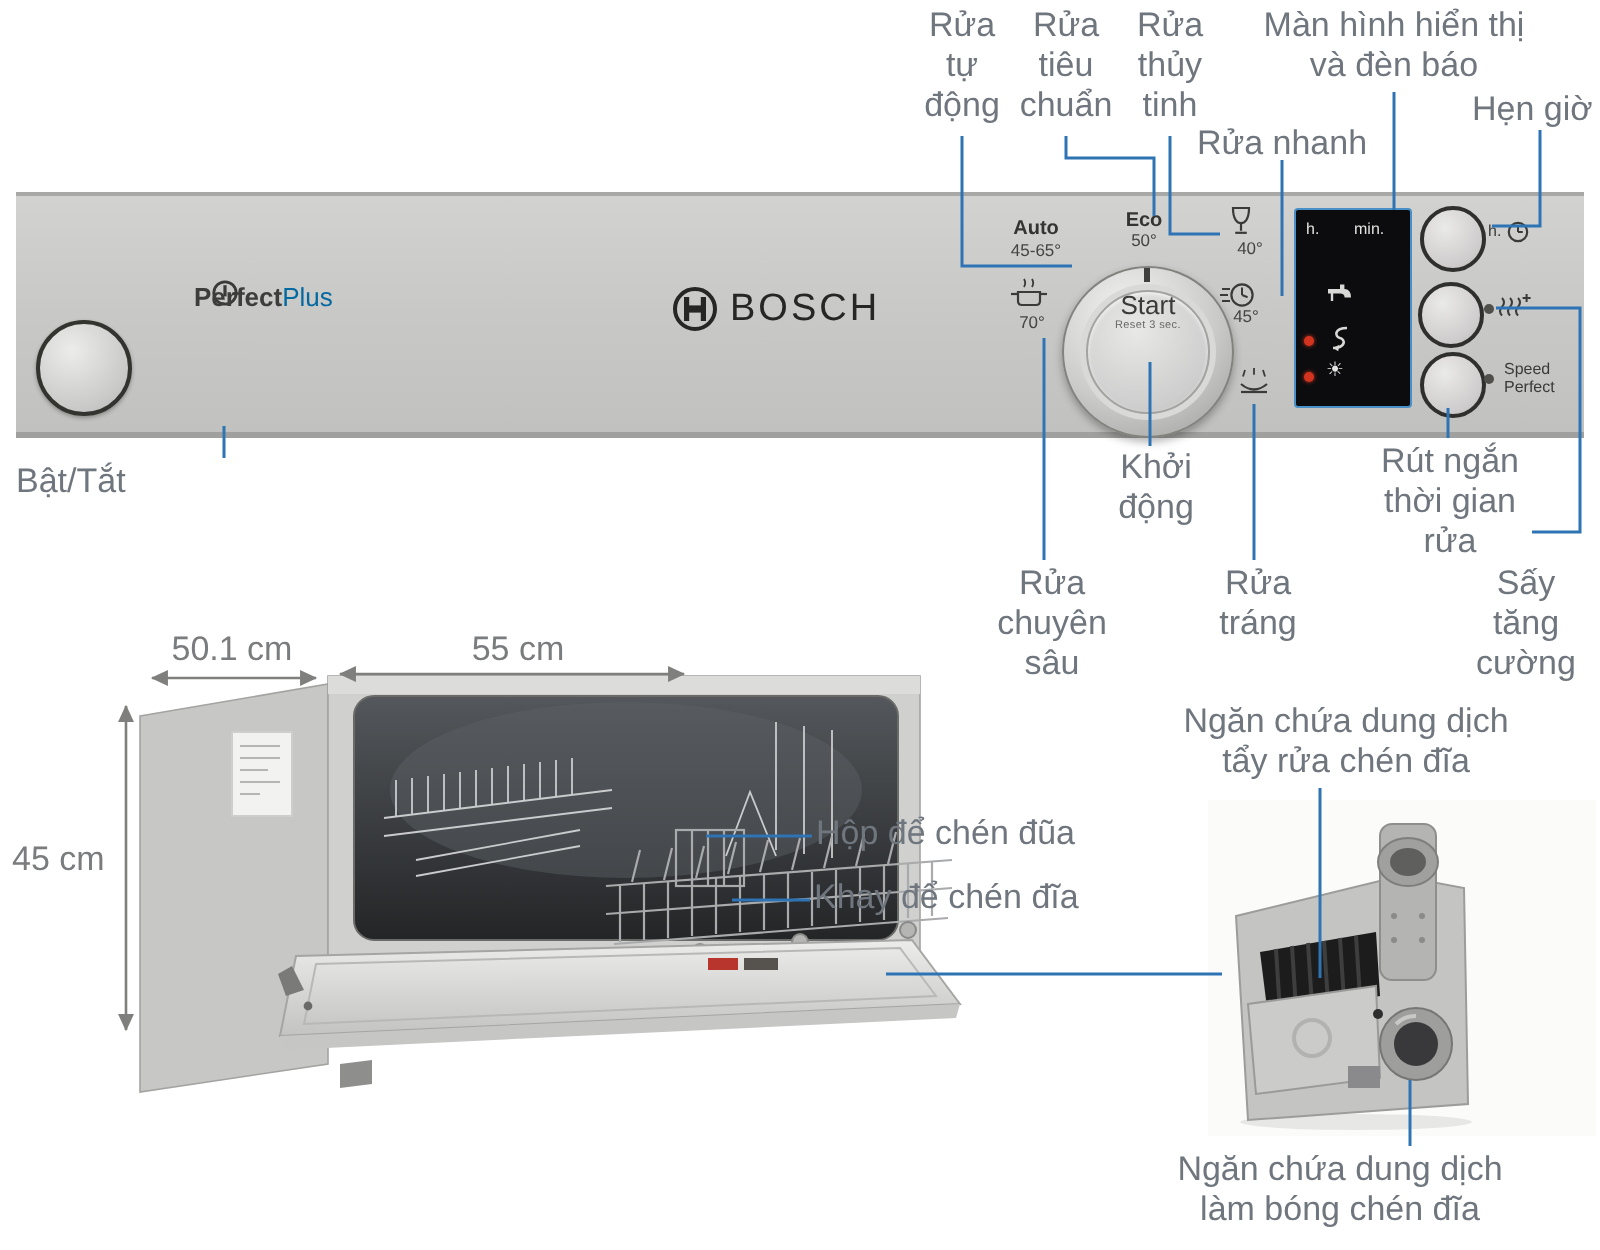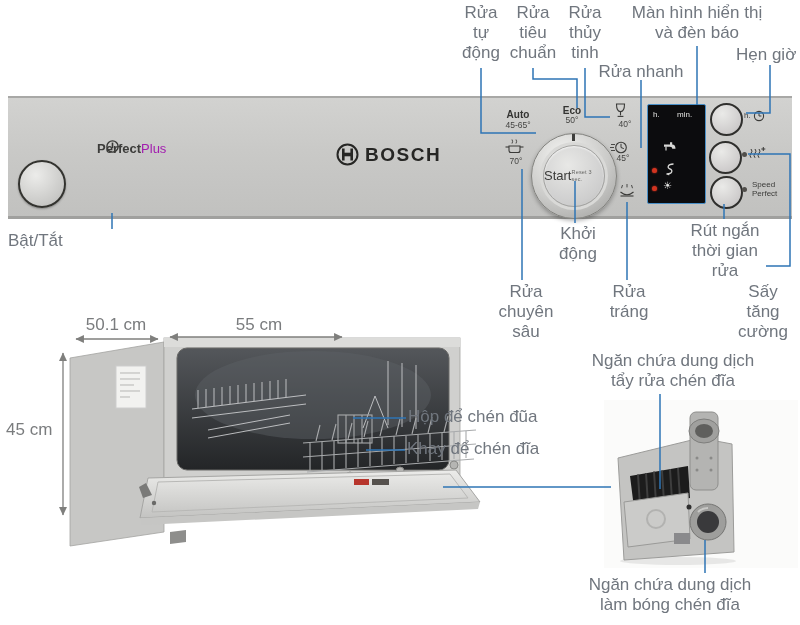--- a/index.html
+++ b/index.html
@@ -16,40 +16,40 @@
          border-top:2px solid #a8a8a6;border-bottom:3px solid #a0a09e;}
   .pwr-btn{position:absolute;left:18px;top:160px;width:44px;height:44px;border-radius:50%;z-index:6;
            background:radial-gradient(circle at 36% 30%,#ececea,#c9c9c7 70%,#b4b4b2);
            border:2px solid #33332f;box-shadow:0 1px 2px rgba(0,0,0,.3);}
   .knob-out{position:absolute;left:531px;top:133px;width:84px;height:84px;border-radius:50%;z-index:6;
             background:radial-gradient(circle at 38% 28%,#f4f4f2,#cbcbc9 55%,#9b9b99);
             border:1px solid #82827e;box-shadow:0 2px 4px rgba(0,0,0,.3);}
   .knob-in{position:absolute;left:543px;top:145px;width:60px;height:60px;border-radius:50%;z-index:7;
            background:radial-gradient(circle at 40% 32%,#e8e8e6,#cecece 70%,#bcbcba);
            border:1px solid #a3a3a1;box-shadow:0 0 0 3px #d9d9d7, inset 0 1px 2px rgba(255,255,255,.7);
-           display:flex;flex-direction:row;align-items:center;justify-content:center;}
+           display:flex;flex-direction:column;align-items:center;}
   .knob-notch{position:absolute;left:572px;top:134px;width:3px;height:7px;background:#3f3f3d;z-index:8;}
   .start-t{font-size:13px;color:#3a3a38;line-height:14px;}
   .reset-t{font-size:5.5px;color:#68686 6;color:#686866;line-height:7px;letter-spacing:.2px;}
   .prog-n{position:absolute;font-size:10px;font-weight:bold;color:#343432;line-height:11px;z-index:6;}
   .prog-t{position:absolute;font-size:8.5px;color:#444442;line-height:9px;z-index:6;}
   .disp{position:absolute;left:647px;top:104px;width:57px;height:98px;z-index:6;border-radius:2px;
         background:var(--display-bg,#0c0c0e);border:1px solid #4a90c8;}
   .disp-t{position:absolute;color:#e2e2e0;font-size:8px;line-height:9px;z-index:7;}
   .led{position:absolute;width:5px;height:5px;border-radius:50%;z-index:7;}
   .led-red{background:var(--led-red,#d23420);box-shadow:0 0 2px var(--led-red,#d23420);}
   .led-off{background:#514f4b;}
   .rbtn{position:absolute;width:29px;height:29px;border-radius:50%;z-index:6;
         background:radial-gradient(circle at 36% 30%,#eaeae8,#cecccc 70%,#b6b6b4);
         border:2px solid #2f2f2d;}
   .btn-lab{position:absolute;font-size:8px;color:#3a3a38;line-height:8.5px;z-index:7;}
   .logo-row{position:absolute;left:336px;top:143px;display:flex;align-items:center;gap:6px;z-index:6;}
-  .bosch-t{font-size:19px;font-weight:bold;letter-spacing:1.5px;color:#262624;line-height:22px;}
+  .bosch-t{font-size:19px;font-weight:normal;letter-spacing:1.5px;color:#262624;line-height:22px;}
   .silence{position:absolute;left:97px;top:141px;font-size:13px;z-index:6;color:#3d3d3b;}
-  .silence .lt{color:#a21caf;}
+  .silence .lt{color:#0369a1;}
   svg{display:block;}
 </style>
 </head>
 <body>
 
 <div class="canvas">
 
   <div class="panel"></div>
 
   <div class="pwr-btn"></div>

